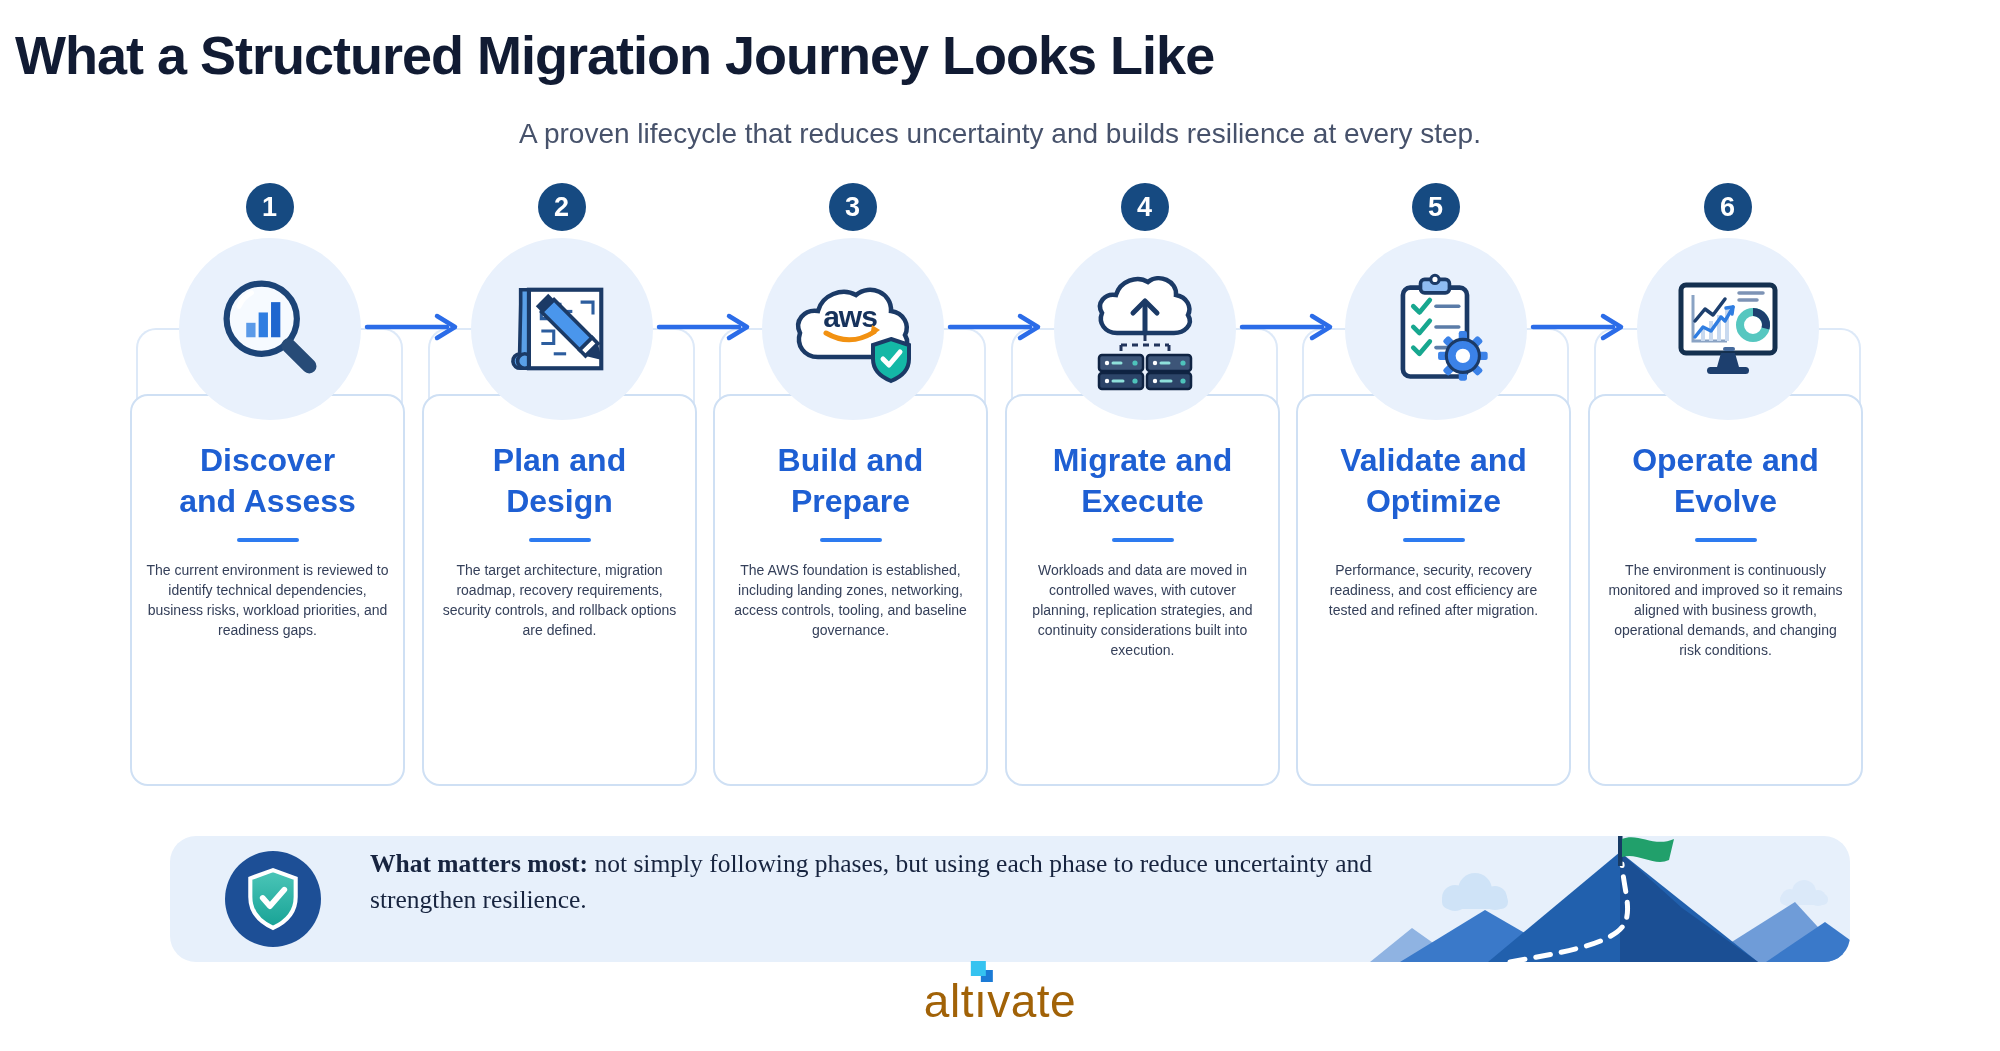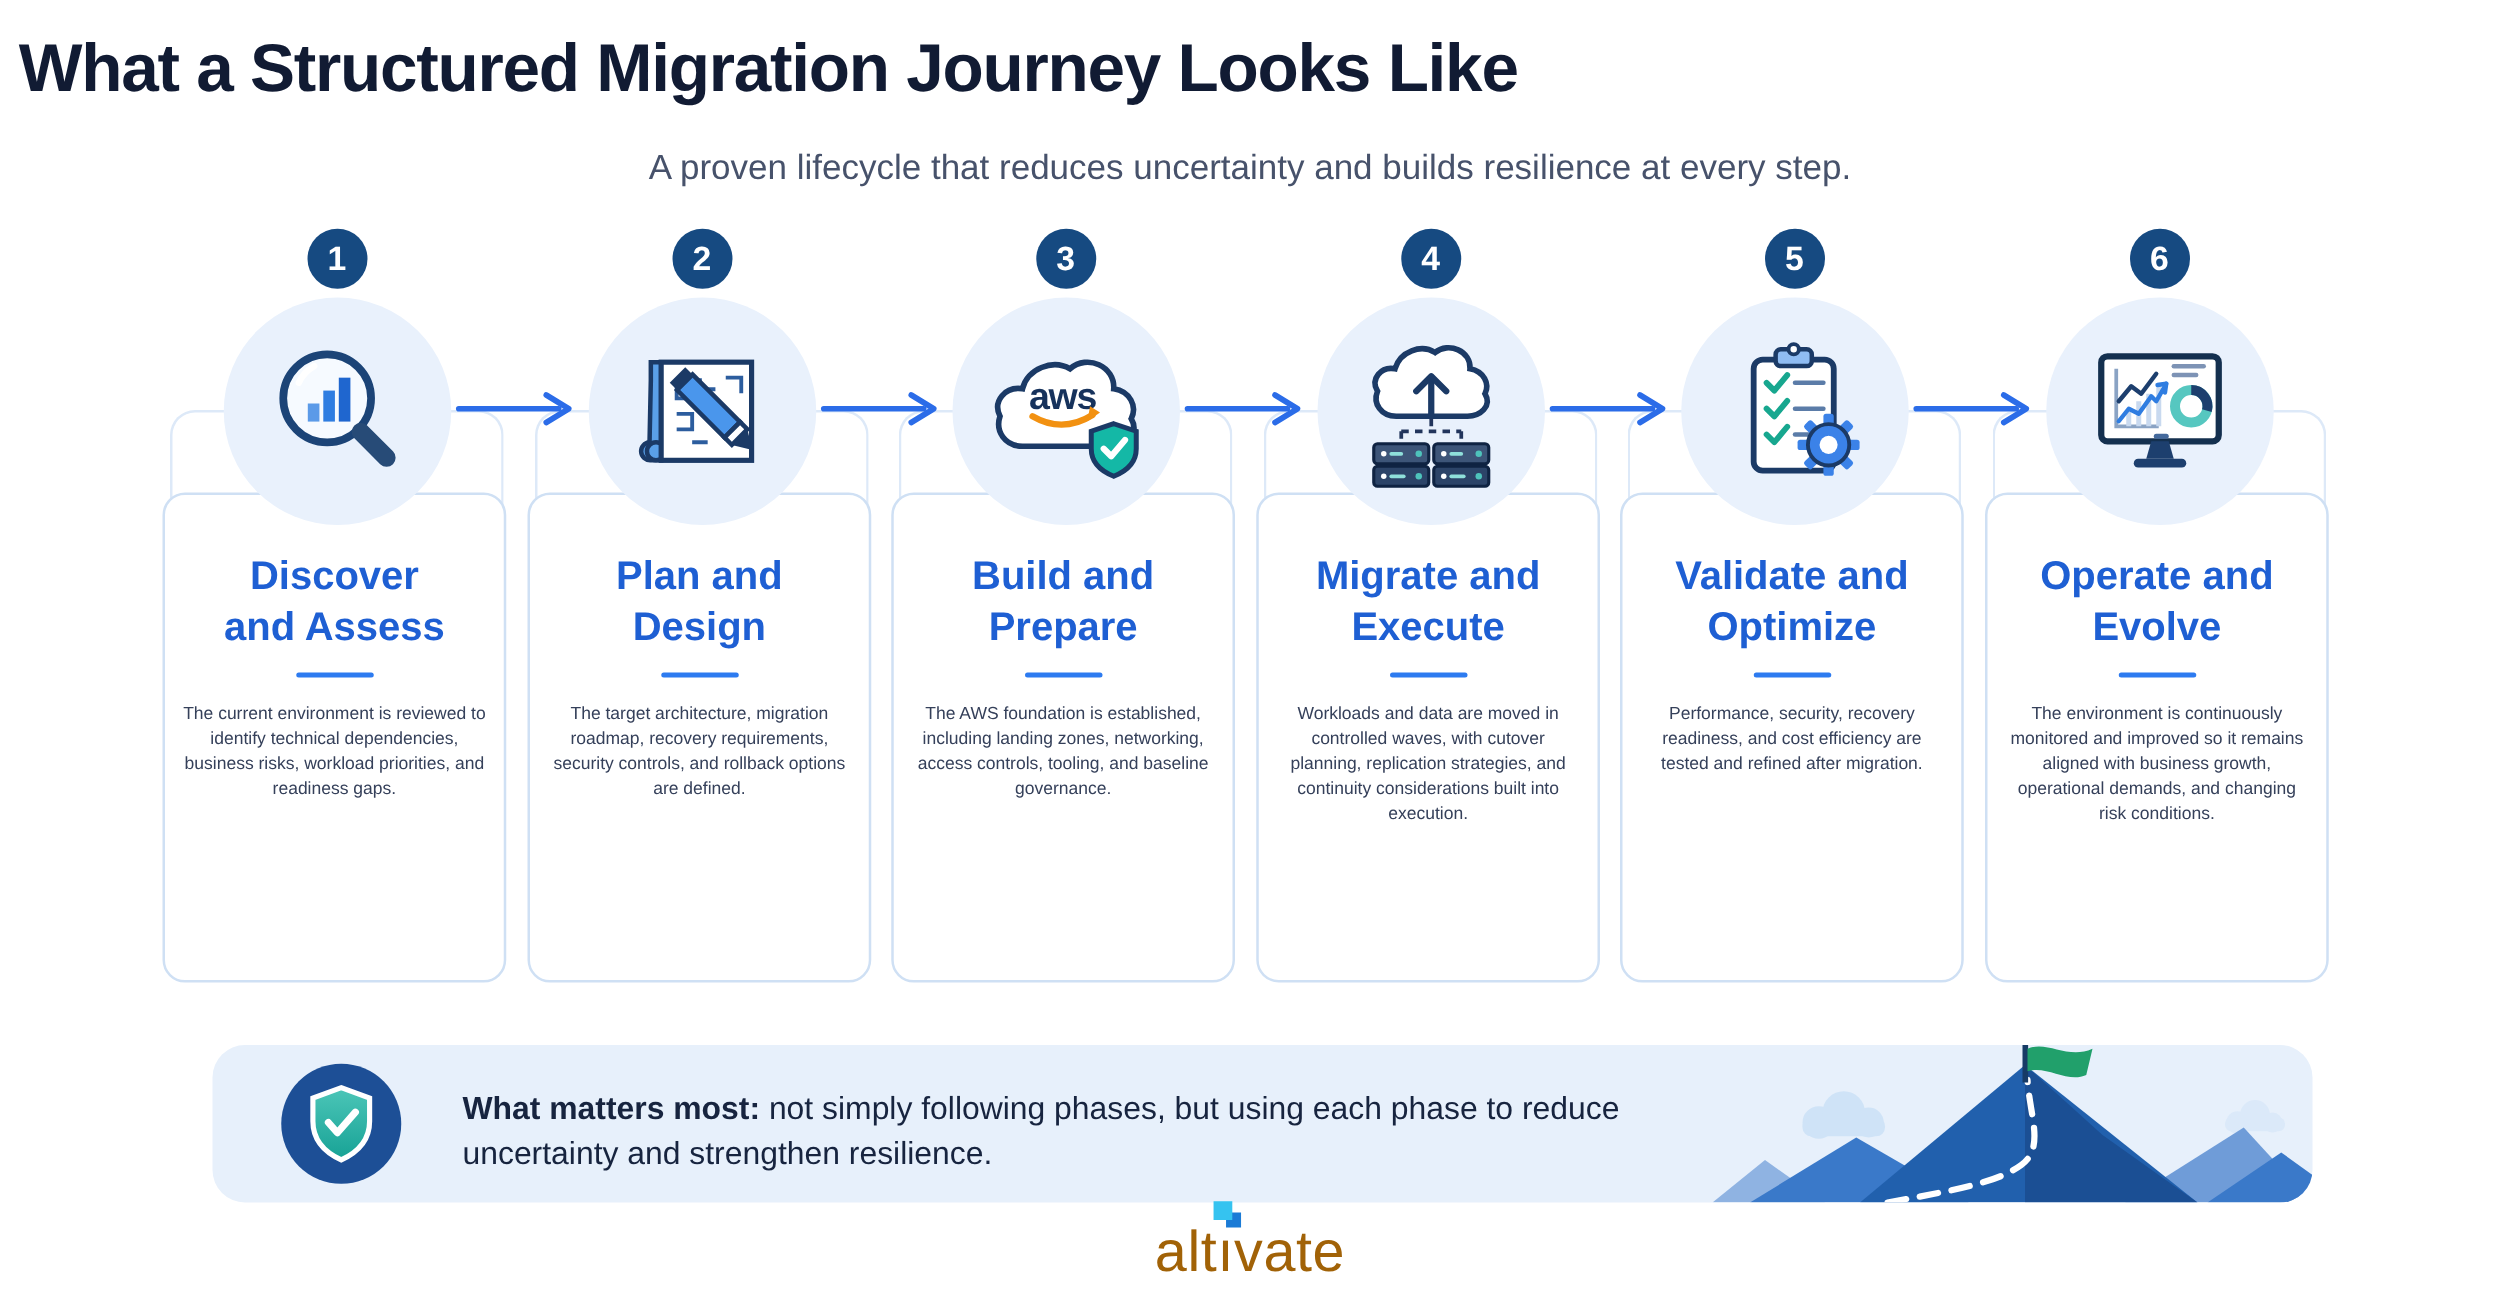--- a/index.html
+++ b/index.html
@@ -49,22 +49,22 @@
   
   .banner{
     position:absolute;left:170px;top:836px;width:1680px;height:126px;
     background:#e7f0fb;border-radius:26px;overflow:hidden;
   }
   .banner-badge{
     position:absolute;left:55px;top:15px;width:96px;height:96px;border-radius:50%;
     background:#1d4f96;display:flex;align-items:center;justify-content:center;
   }
   .banner-text{
-    position:absolute;left:200px;top:33px;width:1030px;
-    font-size:25.5px;line-height:1.42;color:#17243f;
+    position:absolute;left:200px;top:10px;width:1030px;
+    font-size:25.5px;line-height:1.42;color:#17243f;font-family:Liberation Serif, serif;
   }
   .banner-text strong{font-weight:700;}
   .mountains{position:absolute;right:0;bottom:0;width:480px;height:126px;}
   
   .brand{
     position:absolute;top:974px;left:50%;transform:translateX(-50%);
     font-size:46px;font-weight:400;color:#a16207;letter-spacing:0.5px;white-space:nowrap;
   }
   .brand-i{position:relative;display:inline-block;}
   .sq-cyan{position:absolute;left:-3px;top:-13px;width:15px;height:15px;background:#35c3f0;z-index:2;}

